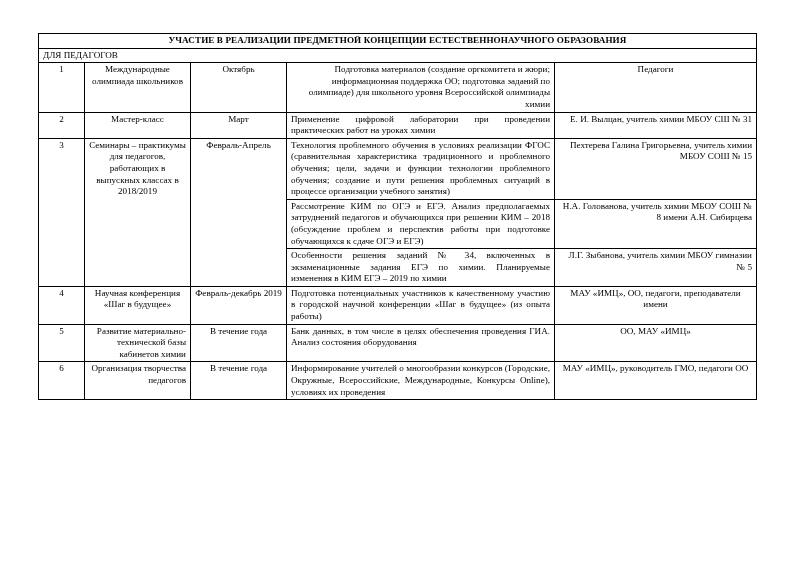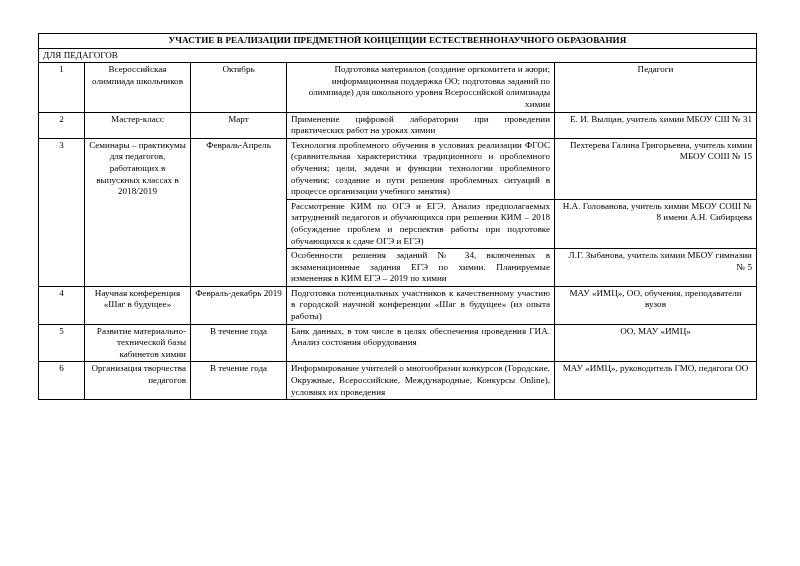--- a/index.html
+++ b/index.html
@@ -88,21 +88,21 @@
     <tbody>
       <tr>
         <td colspan="5" class="title-cell">УЧАСТИЕ В РЕАЛИЗАЦИИ ПРЕДМЕТНОЙ КОНЦЕПЦИИ ЕСТЕСТВЕННОНАУЧНОГО ОБРАЗОВАНИЯ</td>
       </tr>
       <tr>
         <td colspan="5" class="subtitle-cell">ДЛЯ ПЕДАГОГОВ</td>
       </tr>
 
       <tr>
         <td class="c-num">1</td>
-        <td class="c-center">Всероссийская олимпиада школьников</td>
+        <td class="c-center">Международные олимпиада школьников</td>
         <td class="c-center">Октябрь</td>
         <td class="c-left">Подготовка материалов (создание оргкомитета и жюри; информационная поддержка ОО; подготовка заданий по олимпиаде) для школьного уровня Всероссийской олимпиады химии</td>
         <td class="c-center">Педагоги</td>
       </tr>
 
       <tr>
         <td class="c-num">2</td>
         <td class="c-center pad-top-3">Мастер-класс</td>
         <td class="c-center pad-top-3">Март</td>
         <td class="c-just">Применение цифровой лаборатории при проведении практических работ на уроках химии</td>
@@ -123,21 +123,21 @@
       <tr>
         <td class="c-just">Особенности решения заданий № 34, включенных в экзаменационные задания ЕГЭ по химии. Планируемые изменения в КИМ ЕГЭ – 2019 по химии</td>
         <td class="c-left">Л.Г. Зыбанова, учитель химии МБОУ гимназии № 5</td>
       </tr>
 
       <tr>
         <td class="c-num pad-top-6">4</td>
         <td class="c-center">Научная конференция «Шаг в будущее»</td>
         <td class="c-center">Февраль-декабрь 2019</td>
         <td class="c-just">Подготовка потенциальных участников к качественному участию в городской научной конференции «Шаг в будущее» (из опыта работы)</td>
-        <td class="c-center">МАУ «ИМЦ», ОО, обучения, преподаватели вузов</td>
+        <td class="c-center">МАУ «ИМЦ», ОО, педагоги, преподаватели имени</td>
       </tr>
 
       <tr>
         <td class="c-num">5</td>
         <td class="c-left">Развитие материально-технической базы кабинетов химии</td>
         <td class="c-center">В течение года</td>
         <td class="c-just">Банк данных, в том числе в целях обеспечения проведения ГИА. Анализ состояния оборудования</td>
         <td class="c-center">ОО, МАУ «ИМЦ»</td>
       </tr>
 

